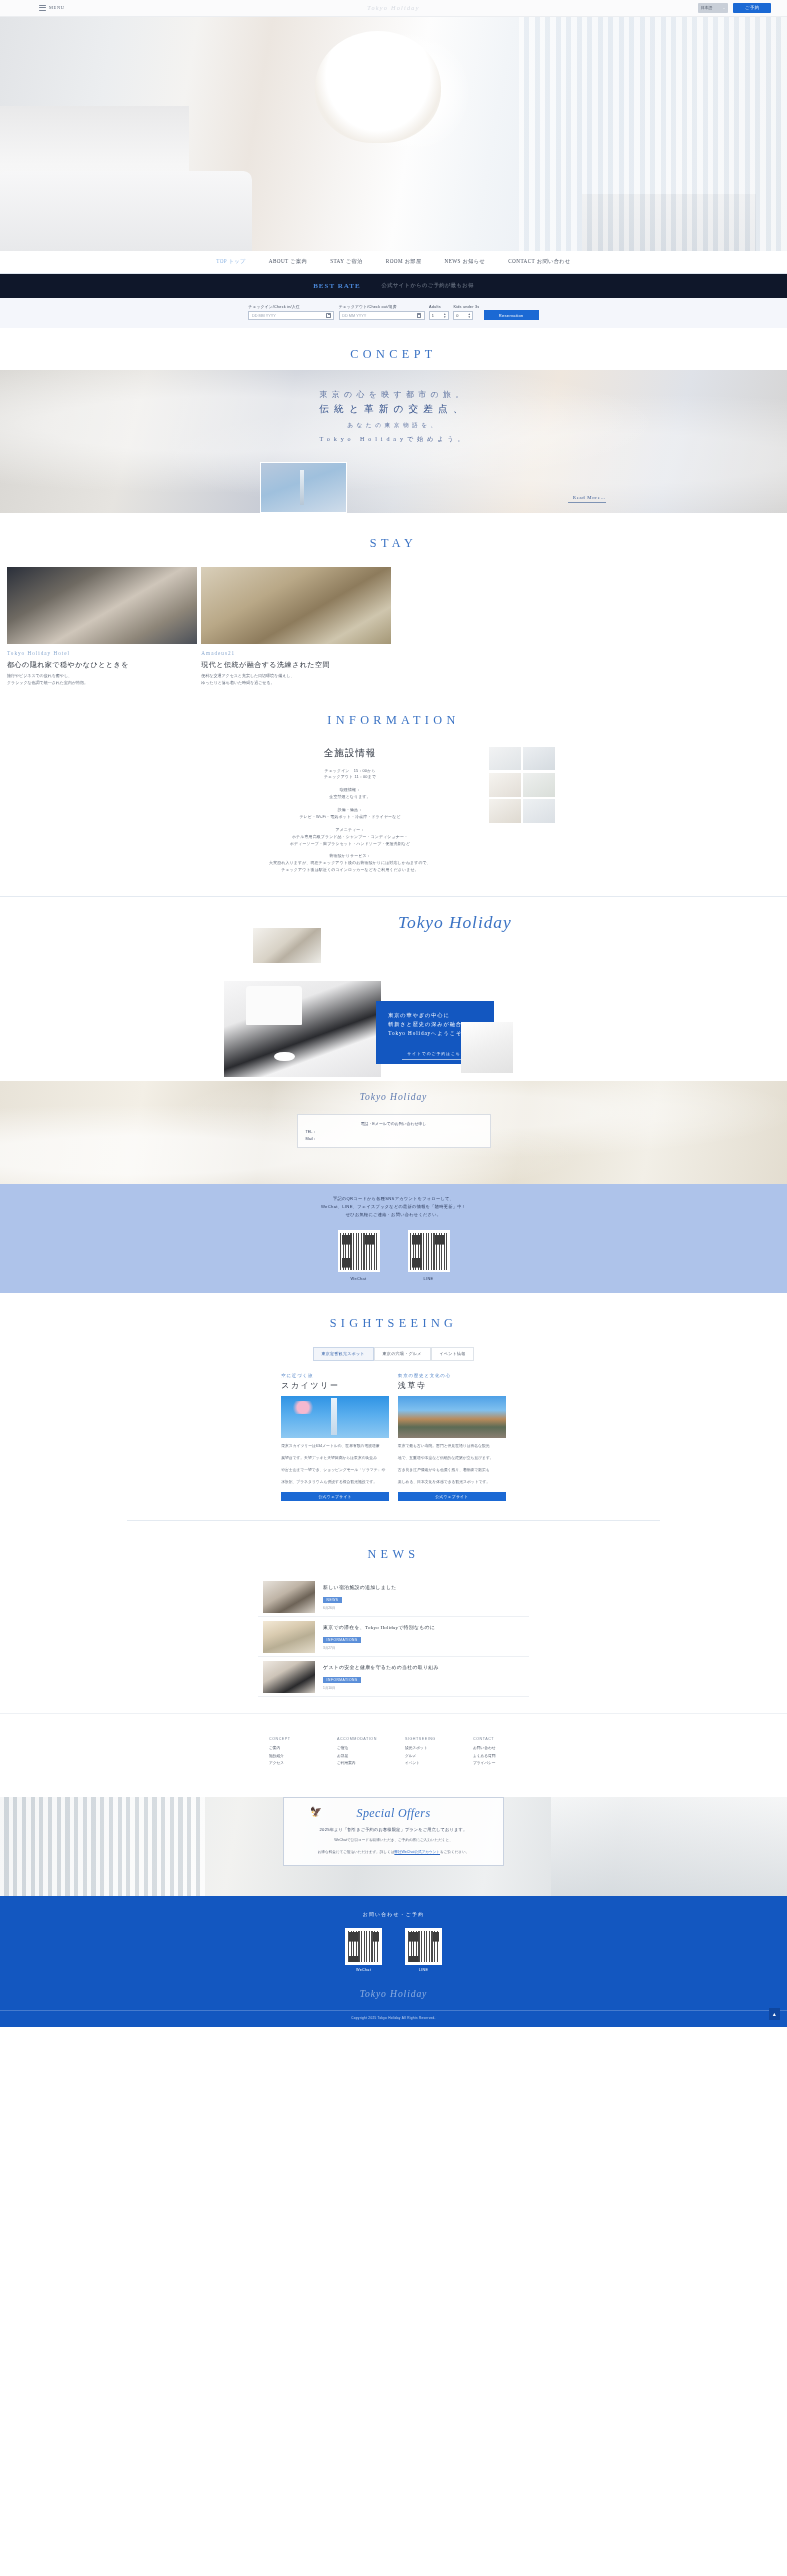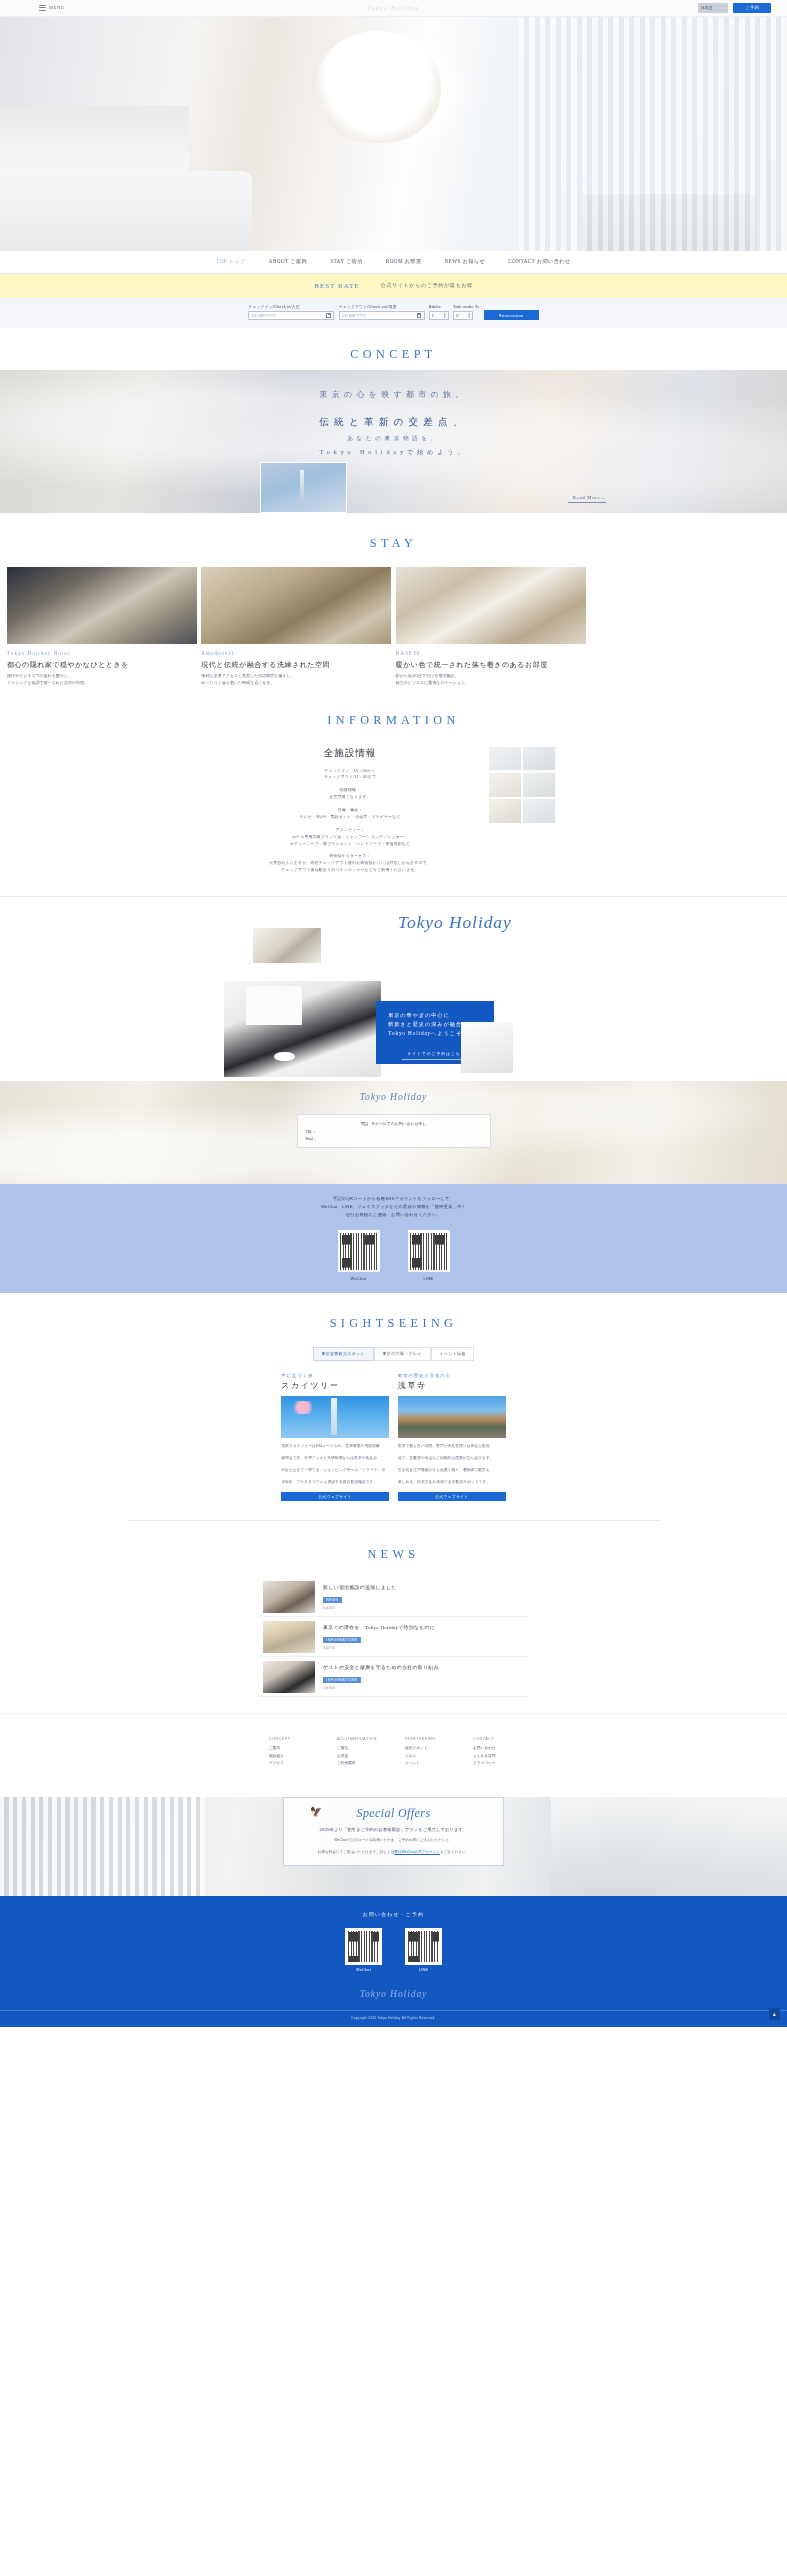--- a/index.html
+++ b/index.html
@@ -96,21 +96,21 @@
   .nav-item {
     font-family: "Liberation Serif", serif;
     font-size: 5.2px; letter-spacing: 0.4px; color: #4b5464;
     cursor: pointer; white-space: nowrap;
   }
   .nav-item.active { color: #8fb6e4; }
 
   
   .bestrate-head {
     height: 24.5px; display: flex; align-items: center; justify-content: center;
-    gap: 21px; background: #fef9c3;
+    gap: 21px; background: #0f172a; font-weight: bold;
   }
   .bestrate-en {
     font-family: "Liberation Serif", serif; font-size: 7px;
     letter-spacing: 1px; color: #4a86d6;
   }
   .bestrate-jp { font-size: 5.2px; color: #5a6personal; }
   .bestrate-jp { font-size: 5.2px; color: #5c6575; letter-spacing: 0.5px; }
 
   .booking-bar {
     background: #f4f6fb; padding: 6.1px 0 7.9px;
@@ -154,21 +154,21 @@
   .concept-band:before {
     content:""; position:absolute; inset:0;
     background: radial-gradient(ellipse at 28% 38%, rgba(255,255,255,0.55) 0 22%, rgba(255,255,255,0) 55%),
                 radial-gradient(ellipse at 78% 62%, rgba(255,255,255,0.4) 0 20%, rgba(255,255,255,0) 52%);
   }
   .concept-text {
     position: relative; text-align: center; padding-top: 19px;
     font-family: "Liberation Serif", serif; color: #35508a;
   }
   .concept-text .l1 { font-size: 7.9px; letter-spacing: 4.4px; opacity: 0.78; }
-  .concept-text .l2 { font-size: 9.6px; letter-spacing: 5.2px; margin-top: 16px; color: #2c4a86; }
+  .concept-text .l2 { font-size: 9.6px; letter-spacing: 5.2px; margin-top: 3px; color: #2c4a86; }
   .concept-text .l3 { font-size: 5.7px; letter-spacing: 3.5px; margin-top: 6.1px; opacity: 0.8; }
   .concept-text .l4 { font-size: 6.1px; letter-spacing: 3.9px; margin-top: 4.4px; opacity: 0.85; }
   .concept-photo {
     position: absolute; left: 33%; bottom: 0; width: 87px; height: 51px;
     background: linear-gradient(160deg,#b9c9dd 0%, #9fc0dd 42%, #cfdcea 100%);
     border: 1.7px solid #fff;
   }
   .concept-photo .tower {
     position: absolute; left: 46%; top: 14%; width: 4.4px; height: 72%;
     background: linear-gradient(180deg,#e9f0f6,#b7c7d6);
@@ -543,27 +543,20 @@
         <div class="stay-jp">都心の隠れ家で穏やかなひとときを</div>
         <div class="stay-desc">旅行やビジネスでの疲れを癒やし、</div>
         <div class="stay-desc">クラシックな色調で統一された室内が特徴。</div>
       </div>
       <div class="stay-card">
         <div class="stay-thumb"></div>
         <div class="stay-en serif">Amadeus21</div>
         <div class="stay-jp">現代と伝統が融合する洗練された空間</div>
         <div class="stay-desc">便利な交通アクセスと充実した周辺環境を備えし、</div>
         <div class="stay-desc">ゆったりと落ち着いた時間を過ごせる。</div>
-      </div>
-      <div class="stay-card">
-        <div class="stay-thumb"></div>
-        <div class="stay-en serif">BASE36</div>
-        <div class="stay-jp">暖かい色で統一された落ち着きのあるお部屋</div>
-        <div class="stay-desc">駅から徒歩1分で行ける宿泊施設。</div>
-        <div class="stay-desc">観光やビジネスに最適なロケーション。</div>
       </div>
     </div>
 </section>
 
 <section class="info-wrap">
   <h2 class="section-title">INFORMATION</h2>
   <div class="info-inner">
     <div class="info-left">
       <div class="info-h">全施設情報</div>
       <div id="info-blocks">

